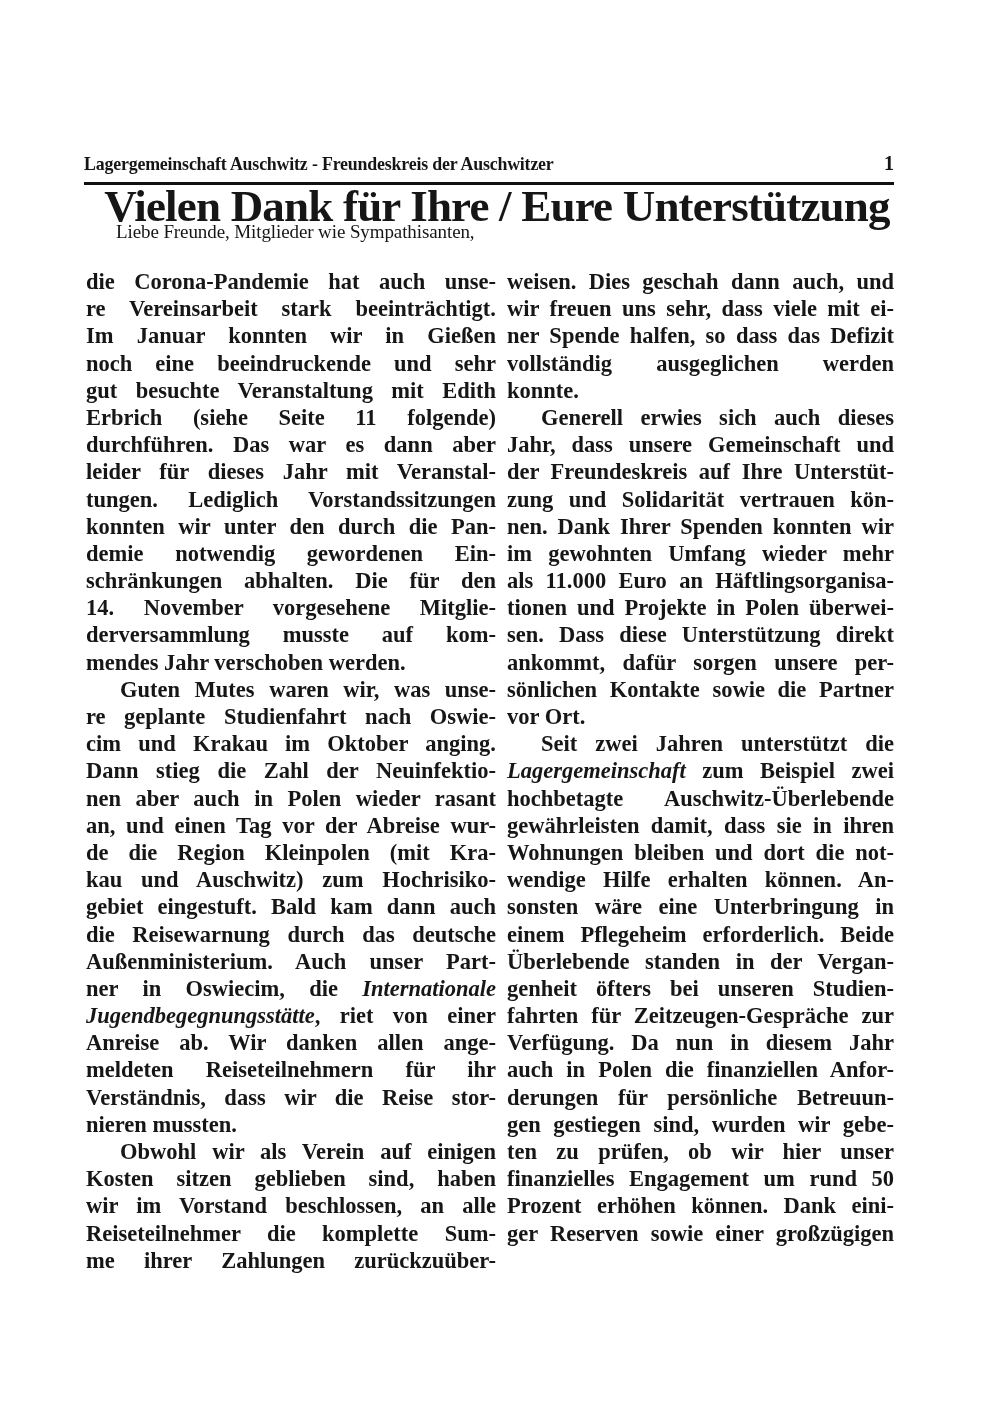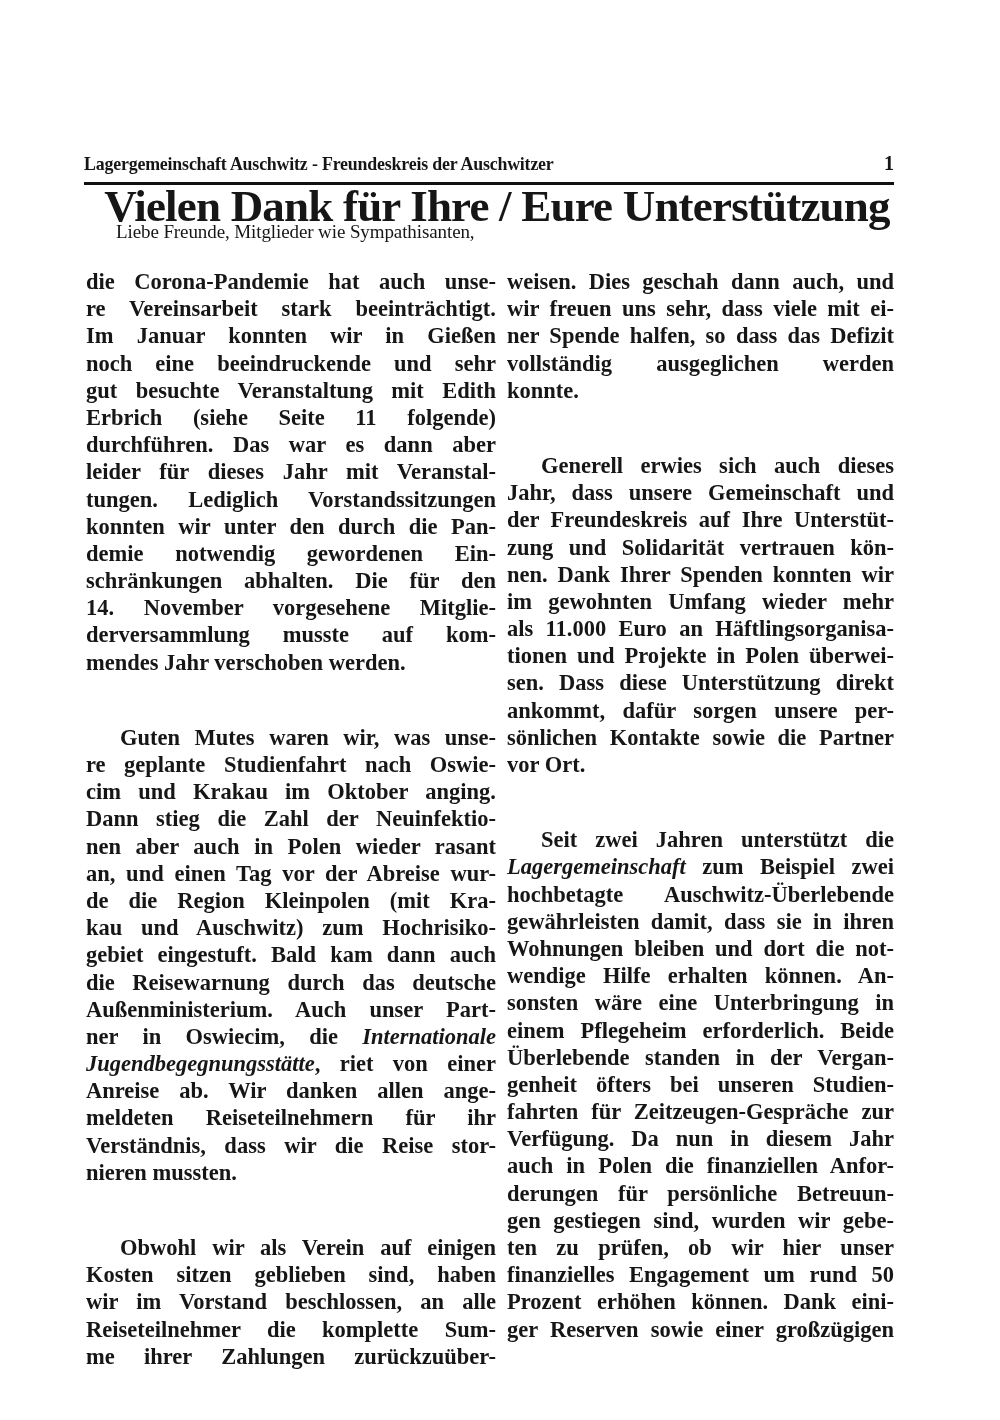--- a/index.html
+++ b/index.html
@@ -74,21 +74,21 @@
     .col-left { left: 86px; }
     .col-right { left: 507px; width: 387px; }
     .line {
       display: block;
       white-space: nowrap;
       text-align-last: justify;
       text-align: justify;
       height: 27.2px;
     }
     .line.last { text-align-last: left; }
-    .line.indent { padding-left: 34px; margin-top: 48px; }
+    .line.indent { padding-left: 34px; }
     .line em { font-style: italic; }
   </style>
 </head>
 <body>
 
 <header class="running-header">
   <span class="hdr-title">Lagergemeinschaft Auschwitz - Freundeskreis der Auschwitzer</span>
   <span class="page-num">1</span>
 </header>
 

